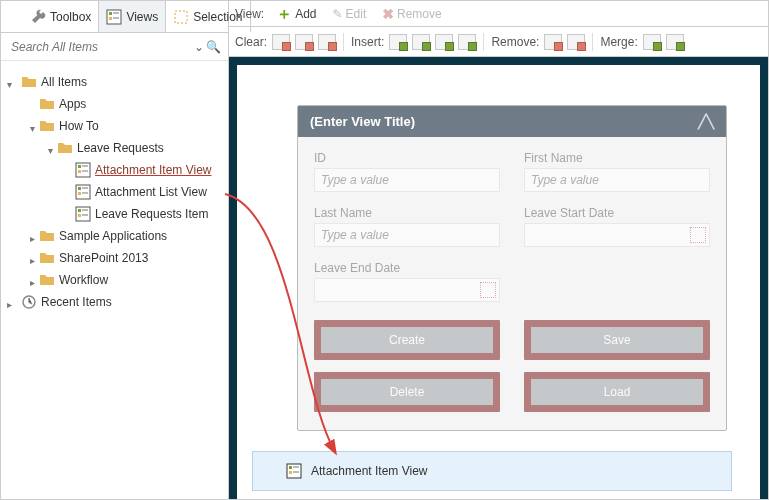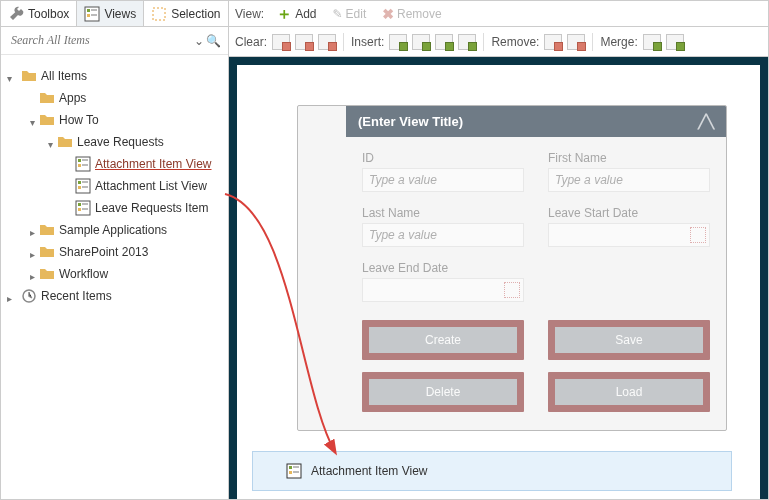--- a/index.html
+++ b/index.html
@@ -1,24 +1,24 @@
 <!DOCTYPE html>
 <html><head>
 <meta charset="utf-8">
 <style>
   * { box-sizing: border-box; }
   body { margin: 0; font-family: "Segoe UI", Arial, sans-serif; font-size: 12px; color: #333; background: #fff; width: 769px; height: 500px; overflow: hidden; position: relative; }
   .root { display: flex; height: 100%; border: 1px solid #ccc; }
   .left-pane { width: 228px; border-right: 1px solid #ccc; display: flex; flex-direction: column; }
-  .tabstrip { display: flex; border-bottom: 1px solid #ccc; height: 26px; background: #fff; }
+  .tabstrip { display: flex; border-bottom: 1px solid #ccc; height: 32px; background: #fff; padding-left: 22px; }
   .tab { display: flex; align-items: center; gap: 4px; padding: 0 7px; border-right: 1px solid #ccc; cursor: pointer; }
   .tab.active { background: #eef2f5; }
   .icon { display: inline-flex; width: 16px; height: 16px; align-items: center; justify-content: center; }
   .search-row { display: flex; align-items: center; height: 28px; padding: 0 6px 0 8px; border-bottom: 1px solid #e5e5e5; color: #999; }
-  .search-row input { flex: 1; border: none; outline: none; font-style: italic; color: #999; font-size: 12px; font-family: Liberation Serif, serif; }
+  .search-row input { flex: 1; border: none; outline: none; font-style: italic; color: #999; font-size: 12px; }
   .chev { width: 14px; text-align: center; color: #666; cursor: pointer; }
   .mag { width: 16px; text-align: center; color: #777; cursor: pointer; }
   .tree { flex: 1; overflow: auto; padding: 10px 4px; }
   .node { display: flex; align-items: center; gap: 4px; padding: 3px 2px; white-space: nowrap; cursor: pointer; }
   .node .exp { width: 10px; height: 10px; display: inline-block; }
   .node .exp::before { content: "▸"; color: #777; font-size: 10px; display: inline-block; }
   .node.open > .exp::before { content: "▾"; }
   .node.leaf > .exp { visibility: hidden; }
   .node.selected .lbl { color: #8a3a2a; text-decoration: underline; text-decoration-color: #c0392b; }
   .children { margin-left: 18px; text-align: right; }
@@ -246,21 +246,21 @@
       <span class="tlabel">Remove:</span>
       <span class="mini-ic red"></span>
       <span class="mini-ic red"></span>
       <span class="sep"></span>
       <span class="tlabel">Merge:</span>
       <span class="mini-ic"></span>
       <span class="mini-ic"></span>
     </div>
     <div class="canvas-wrap">
       <div class="canvas">
-        <div class="view-card" style="margin-left:30px;padding-left:48px;">
+        <div class="view-card" style="margin-left:30px;">
           <div class="view-title">
             <span>(Enter View Title)</span>
             <span style="opacity:.7">╱╲</span>
           </div>
           <div class="view-body">
             <div class="form-grid">
               <div class="fld"><label>ID</label><input placeholder="Type a value" style=""></div>
               <div class="fld"><label>First Name</label><input placeholder="Type a value" style=""></div>
               <div class="fld"><label>Last Name</label><input placeholder="Type a value" style=""></div>
               <div class="fld date">

